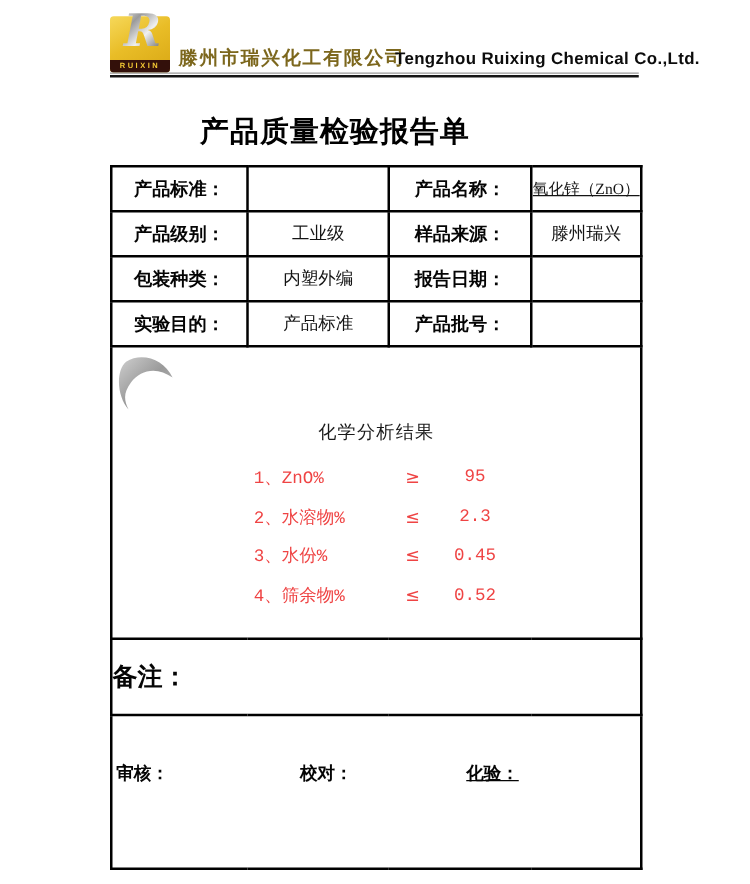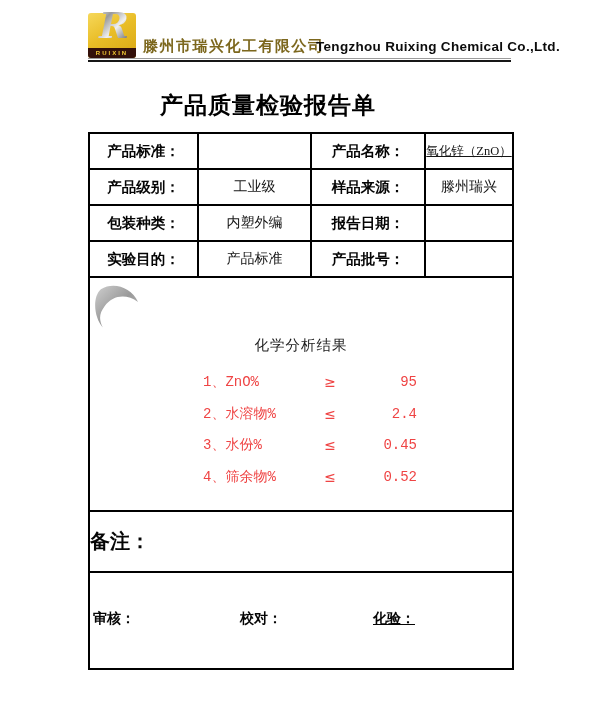--- a/index.html
+++ b/index.html
@@ -43,28 +43,28 @@
   
   td.analysis-cell { height:234px; vertical-align:top; position:relative; }
   .wm { position:absolute; left:4px; top:4px; width:47px; height:48px; }
   .analysis-heading { margin-top:40px; text-align:center; font-size:14.5px; letter-spacing:1px;
                       color:#1a1a1a; font-family:"Liberation Serif","DejaVu Serif",serif; }
   .an-list { margin-top:12px; }
   .an-row { display:flex; align-items:center; height:31.5px; margin-left:113px;
             font-family:"Liberation Mono","DejaVu Sans Mono",monospace; font-size:14px; color:#ef4444; }
   .an-name { width:114px; text-align:left; }
   .an-op { width:26px; text-align:center; font-family:"DejaVu Sans",sans-serif; font-size:14px; }
-  .an-val { width:74px; text-align:right; }
+  .an-val { width:74px; text-align:center; }
 
   
   td.remarks-cell { height:61px; vertical-align:top; padding:7px 6px; }
   .remarks-lbl { font-weight:bold; font-size:20px; color:#050505; }
 
   
-  td.sign-cell { height:97px; position:relative; }
+  td.sign-cell { height:123px; position:relative; }
   .sign { position:absolute; top:37px; font-weight:bold; font-size:14px; color:#050505; }
   .sign-review { left:3px; }
   .sign-proof { left:150px; }
   .sign-assay { left:283px;text-decoration:underline; }
 </style>
 </head>
 <body>
 
 <div class="page">
 
@@ -127,21 +127,21 @@
         <div class="analysis-heading">化学分析结果</div>
         <div class="an-list">
           <div class="an-row">
             <span class="an-name">1、ZnO%</span>
             <span class="an-op">≥</span>
             <span class="an-val">95</span>
           </div>
           <div class="an-row">
             <span class="an-name">2、水溶物%</span>
             <span class="an-op">≤</span>
-            <span class="an-val">2.4</span>
+            <span class="an-val">2.3</span>
           </div>
           <div class="an-row">
             <span class="an-name">3、水份%</span>
             <span class="an-op">≤</span>
             <span class="an-val">0.45</span>
           </div>
           <div class="an-row">
             <span class="an-name">4、筛余物%</span>
             <span class="an-op">≤</span>
             <span class="an-val">0.52</span>

